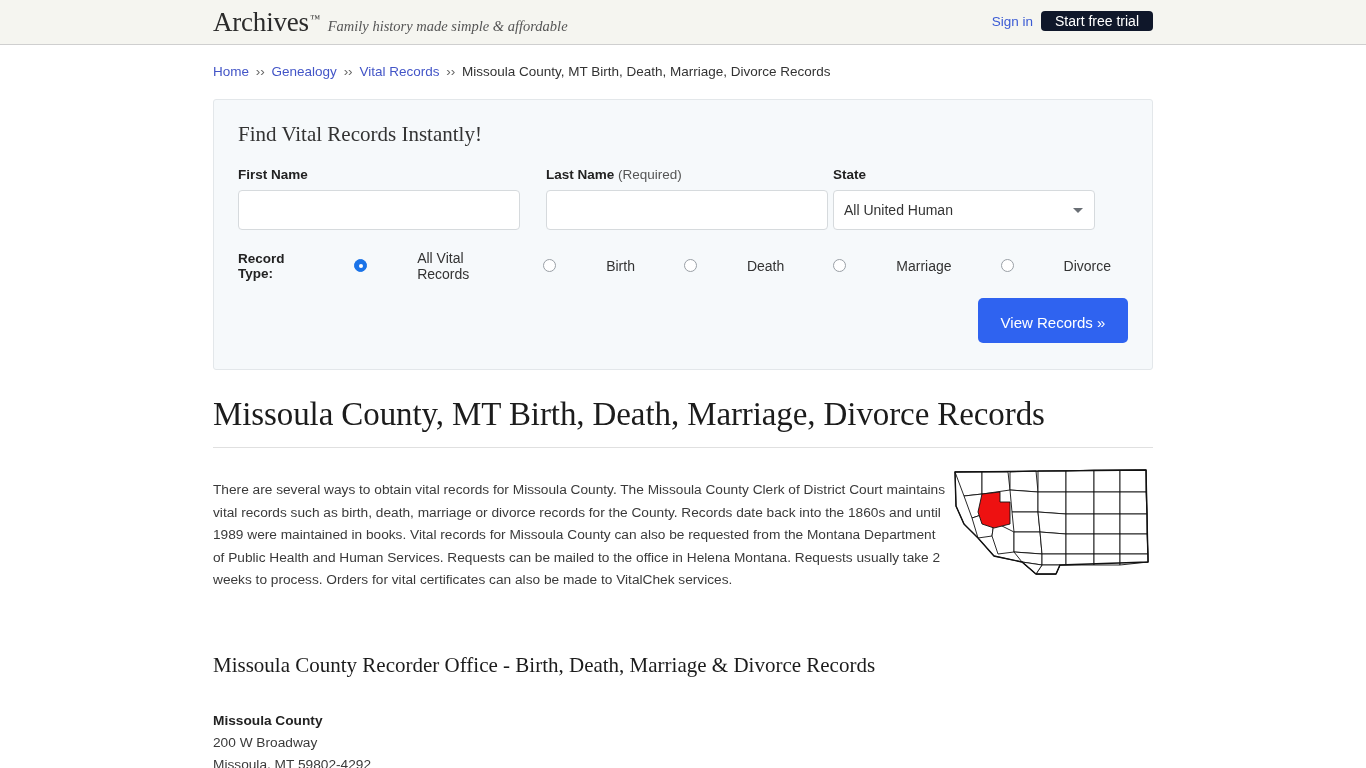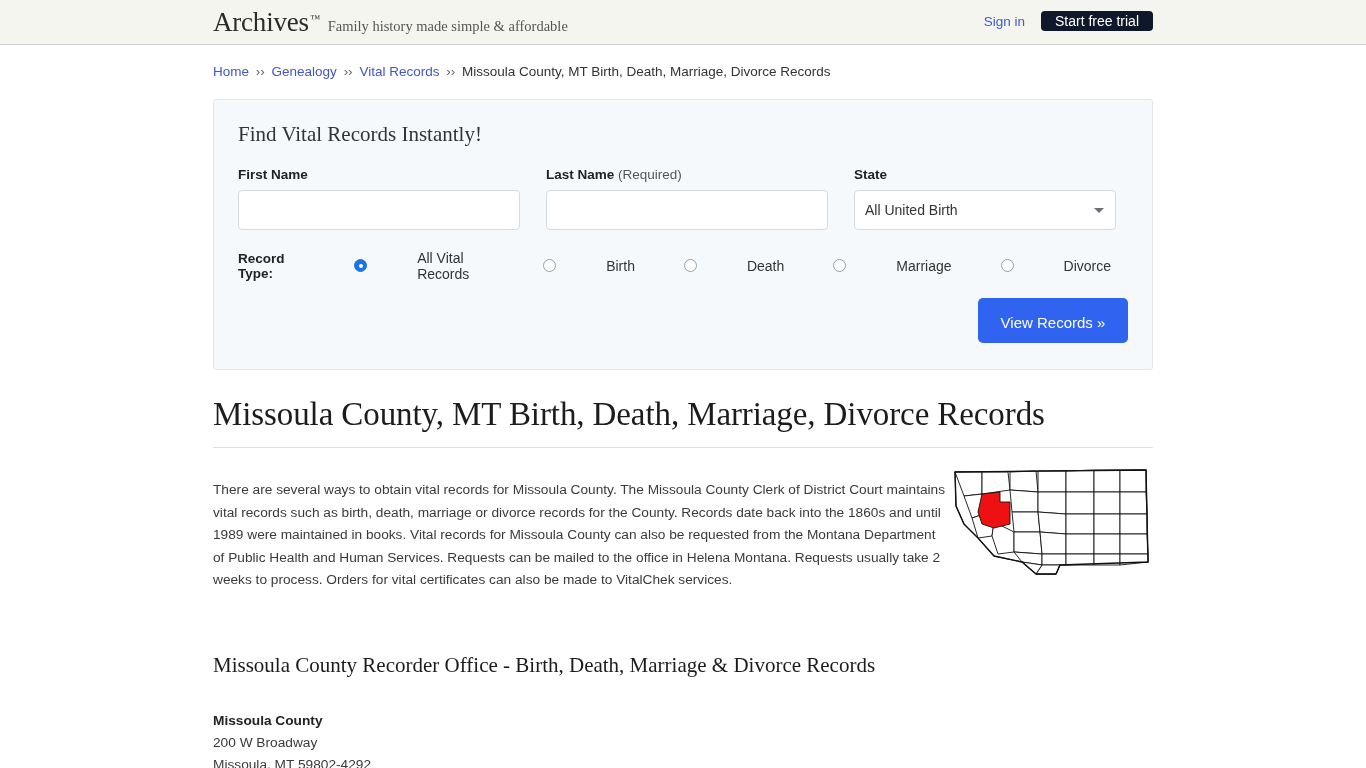--- a/index.html
+++ b/index.html
@@ -43,32 +43,33 @@
   .brand-tm {
     font-family: "Liberation Serif", serif;
     font-size: 10px;
     color: #2b2b2b;
     position: relative;
     top: -9px;
     left: 1px;
   }
   .brand-tagline {
     font-family: "Liberation Serif", serif;
+    font-style: italic;
     font-size: 14.5px;
     color: #555555;
     margin-left: 9px;
   }
   .header-right {
     position: absolute;
     right: 0;
     top: 0;
     height: 45px;
     display: flex;
     align-items: center;
-    gap: 16px;
+    gap: 8px;
   }
   .signin-link {
     color: #3b5bd4;
     font-size: 13.5px;
     text-decoration: none;
     cursor: pointer;
   }
   .trial-btn {
     background: #0f172a;
     color: #ffffff;
@@ -124,21 +125,21 @@
   }
   .field-row {
     display: flex;
     gap: 4px;
   }
   .field {
     width: 282px;
     margin-right: 1px;
   }
   .field.mid { margin-left: 21px; }
-  .field.right { margin-left: 21px; width: 262px; }
+  .field.right { width: 262px; }
   .field-label {
     font-size: 13.5px;
     font-weight: bold;
     color: #222222;
     display: block;
     margin-bottom: 8px;
   }
   .field-label .req {
     font-weight: normal;
     color: #555555;
@@ -328,21 +329,21 @@
       </div>
 
       <div class="field mid">
         <label class="field-label"><span>Last Name</span> <span class="req">(Required)</span></label>
         <input class="text-input" type="text" placeholder="" style="">
       </div>
 
       <div class="field right">
         <label class="field-label">State</label>
         <div class="select-wrap">
-          <div class="select-input">All United Birth</div>
+          <div class="select-input">All United Human</div>
           <span class="select-caret"></span>
         </div>
       </div>
     </div>
 
     <div class="radio-row">
       <span class="radio-row-label">Record Type:</span>
 
       <label class="radio-opt">
         <span class="radio-dot checked"></span>

